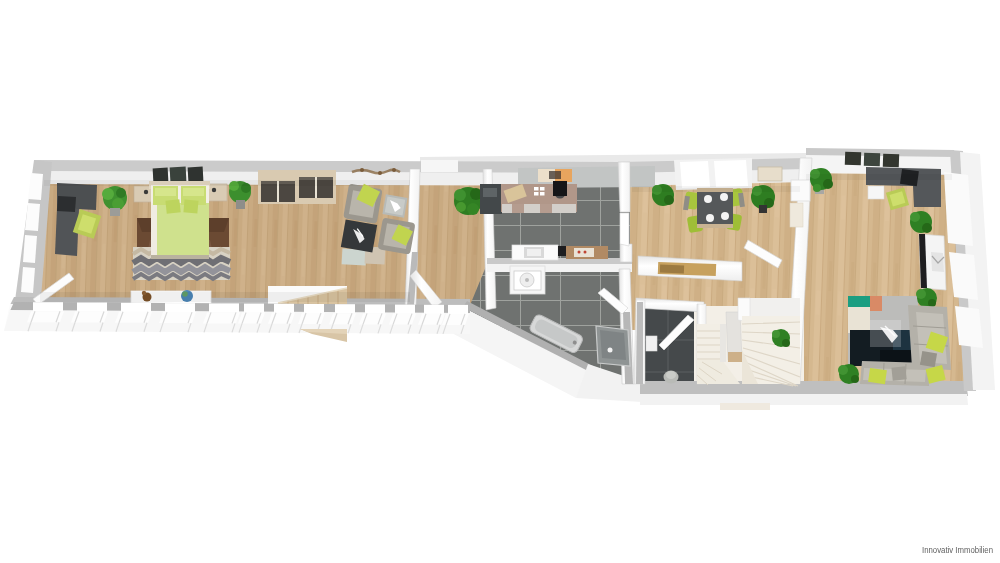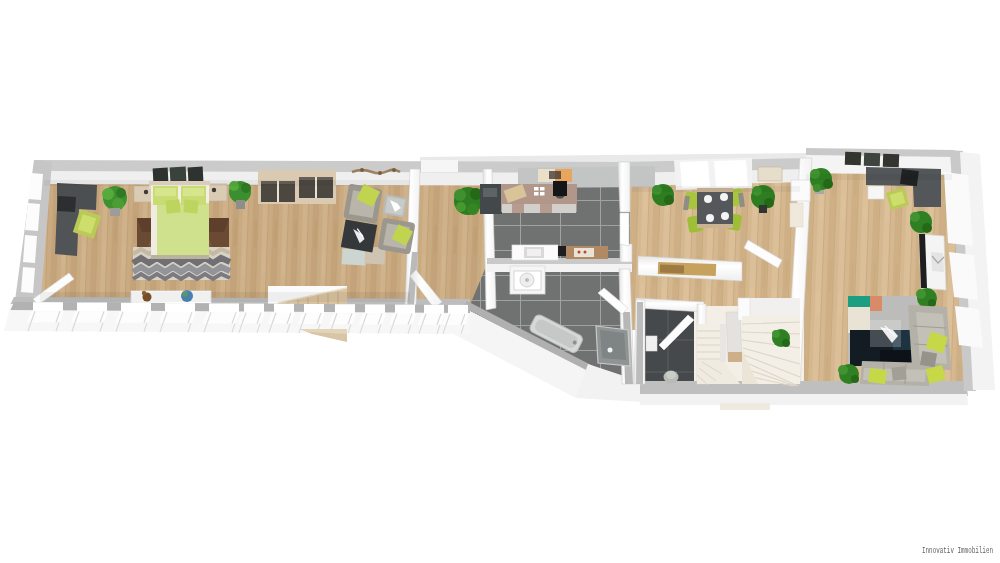--- a/index.html
+++ b/index.html
@@ -1,17 +1,17 @@
 <!DOCTYPE html>
 <html><head>
 <meta charset="utf-8">
 <style>
 html,body{margin:0;padding:0;background:#ffffff;}
 #stage{position:relative;width:1000px;height:563px;background:#ffffff;overflow:hidden;
-font-family:Liberation Mono, monospace;}
+font-family:Liberation Sans, sans-serif;}
 svg{position:absolute;left:0;top:0;}
 </style>
 </head>
 <body>
 <div id="stage">
 <svg width="1000" height="563" viewBox="0 0 1000 563">
 <defs>
 <pattern id="woodA" width="20" height="90" patternUnits="userSpaceOnUse" patternTransform="rotate(2)">
   <rect width="20" height="90" fill="#c9aa81"></rect>
   <rect x="0" width="5" height="90" fill="#c4a37a"></rect>

